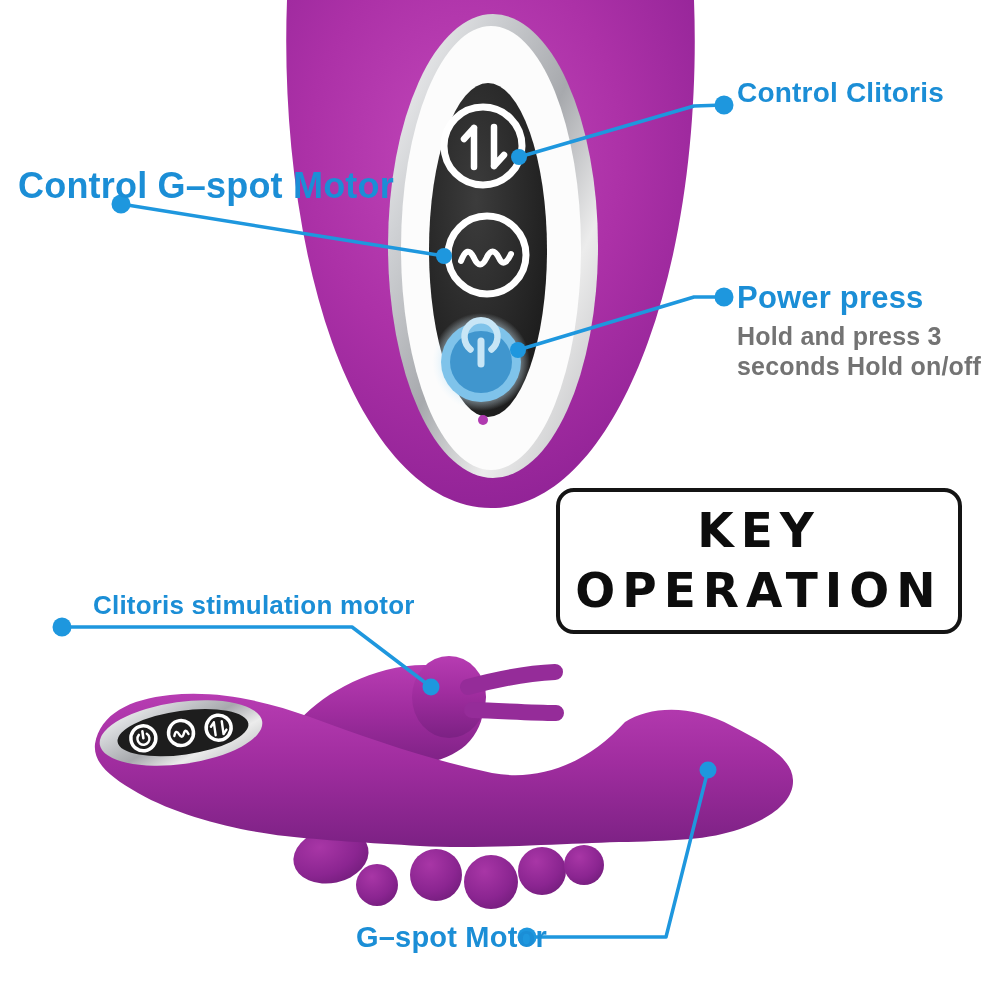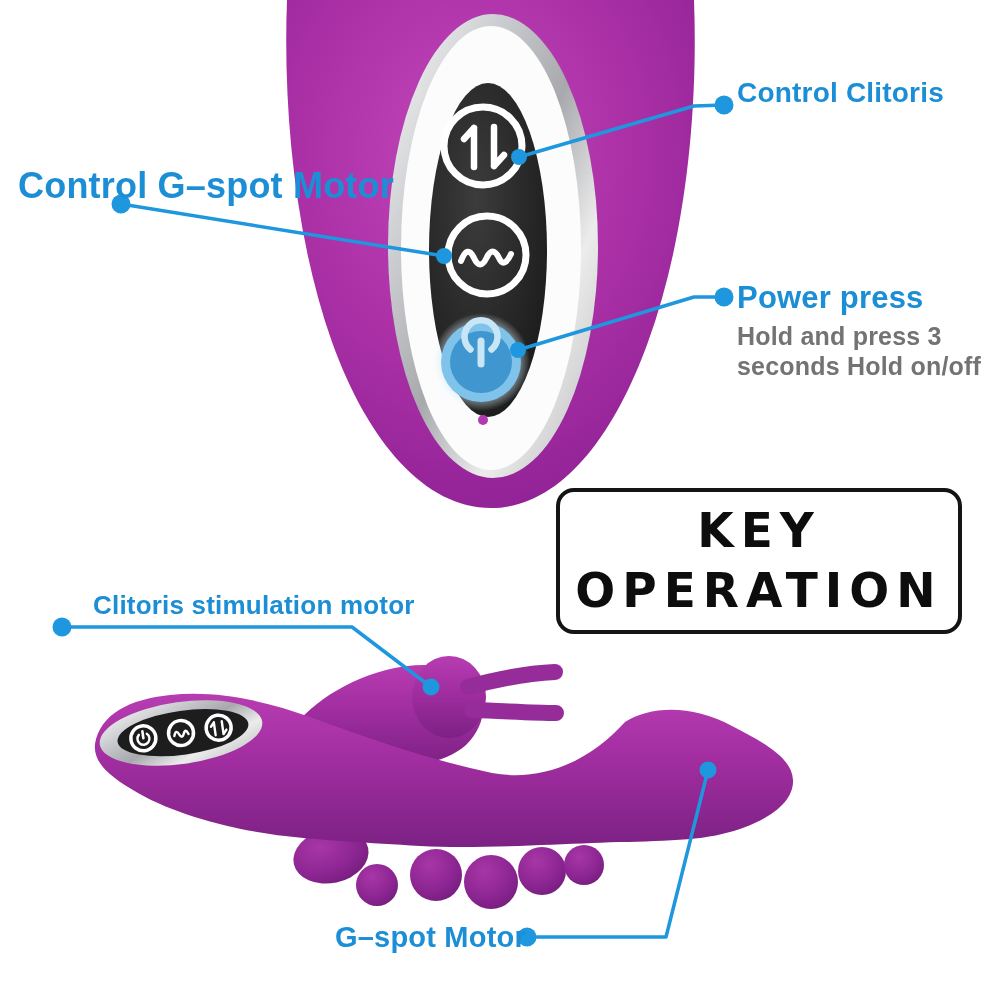--- a/index.html
+++ b/index.html
@@ -11,21 +11,21 @@
   .label{
     position:absolute;color:#1b8ed6;font-weight:bold;line-height:1.1;
     letter-spacing:0.2px;white-space:nowrap;
   }
   .label .sub{color:#737373;display:block;}
   #lbl-control-clitoris{left:737px;top:78px;font-size:28px;}
   #lbl-control-gspot{left:18px;top:166px;font-size:36px;}
   #lbl-power{left:737px;top:281px;font-size:31px;}
   #lbl-power .desc{font-size:25px;margin-top:7px;line-height:1.18;}
   #lbl-clitoris-motor{left:53px;top:591px;font-size:26px;margin-left:40px;}
-  #lbl-gspot-motor{left:335px;top:922px;font-size:29px;}
+  #lbl-gspot-motor{left:356px;top:922px;font-size:29px;}
   .keybox{
     position:absolute;left:556px;top:488px;width:406px;height:146px;
     background:#ffffff;border:4px solid #141414;border-radius:18px;
     display:flex;flex-direction:column;align-items:center;justify-content:center;
     box-sizing:border-box;
   }
   .keybox .kline{
     font-family:"DejaVu Sans", sans-serif;font-weight:900;color:#0d0d0d;
     font-size:47px;line-height:60px;letter-spacing:7px;transform:scaleY(1.02);
     white-space:nowrap;

